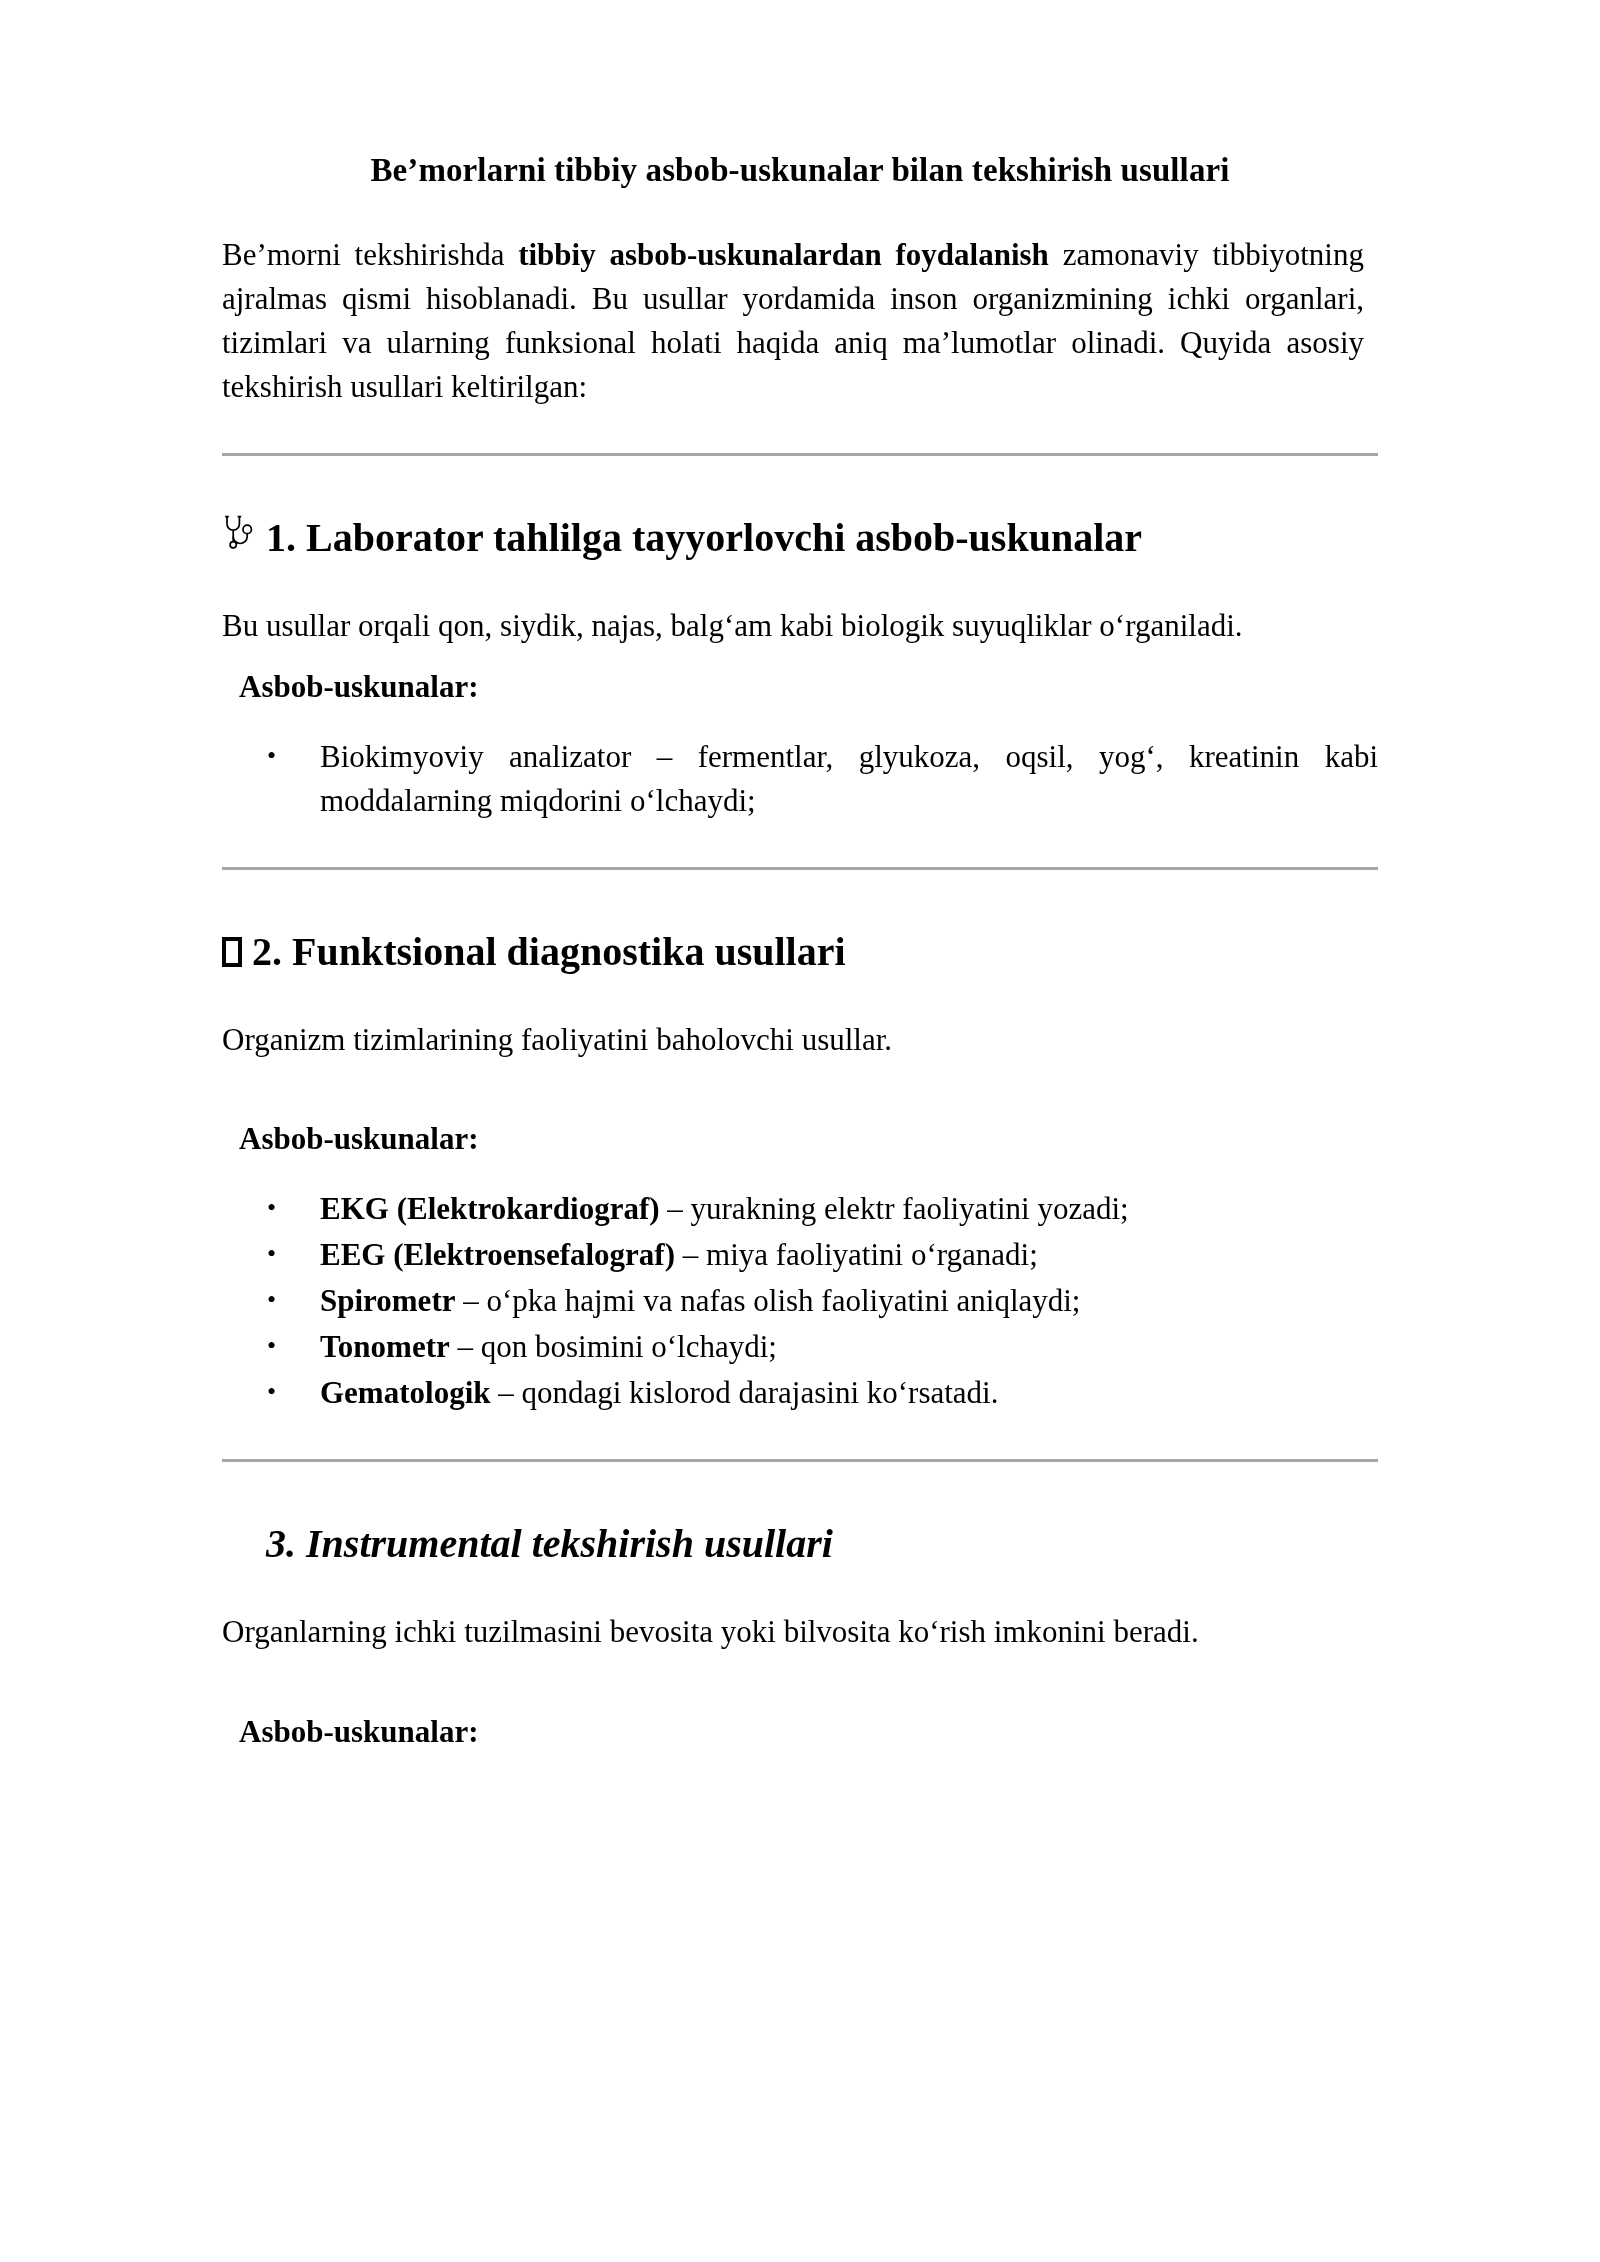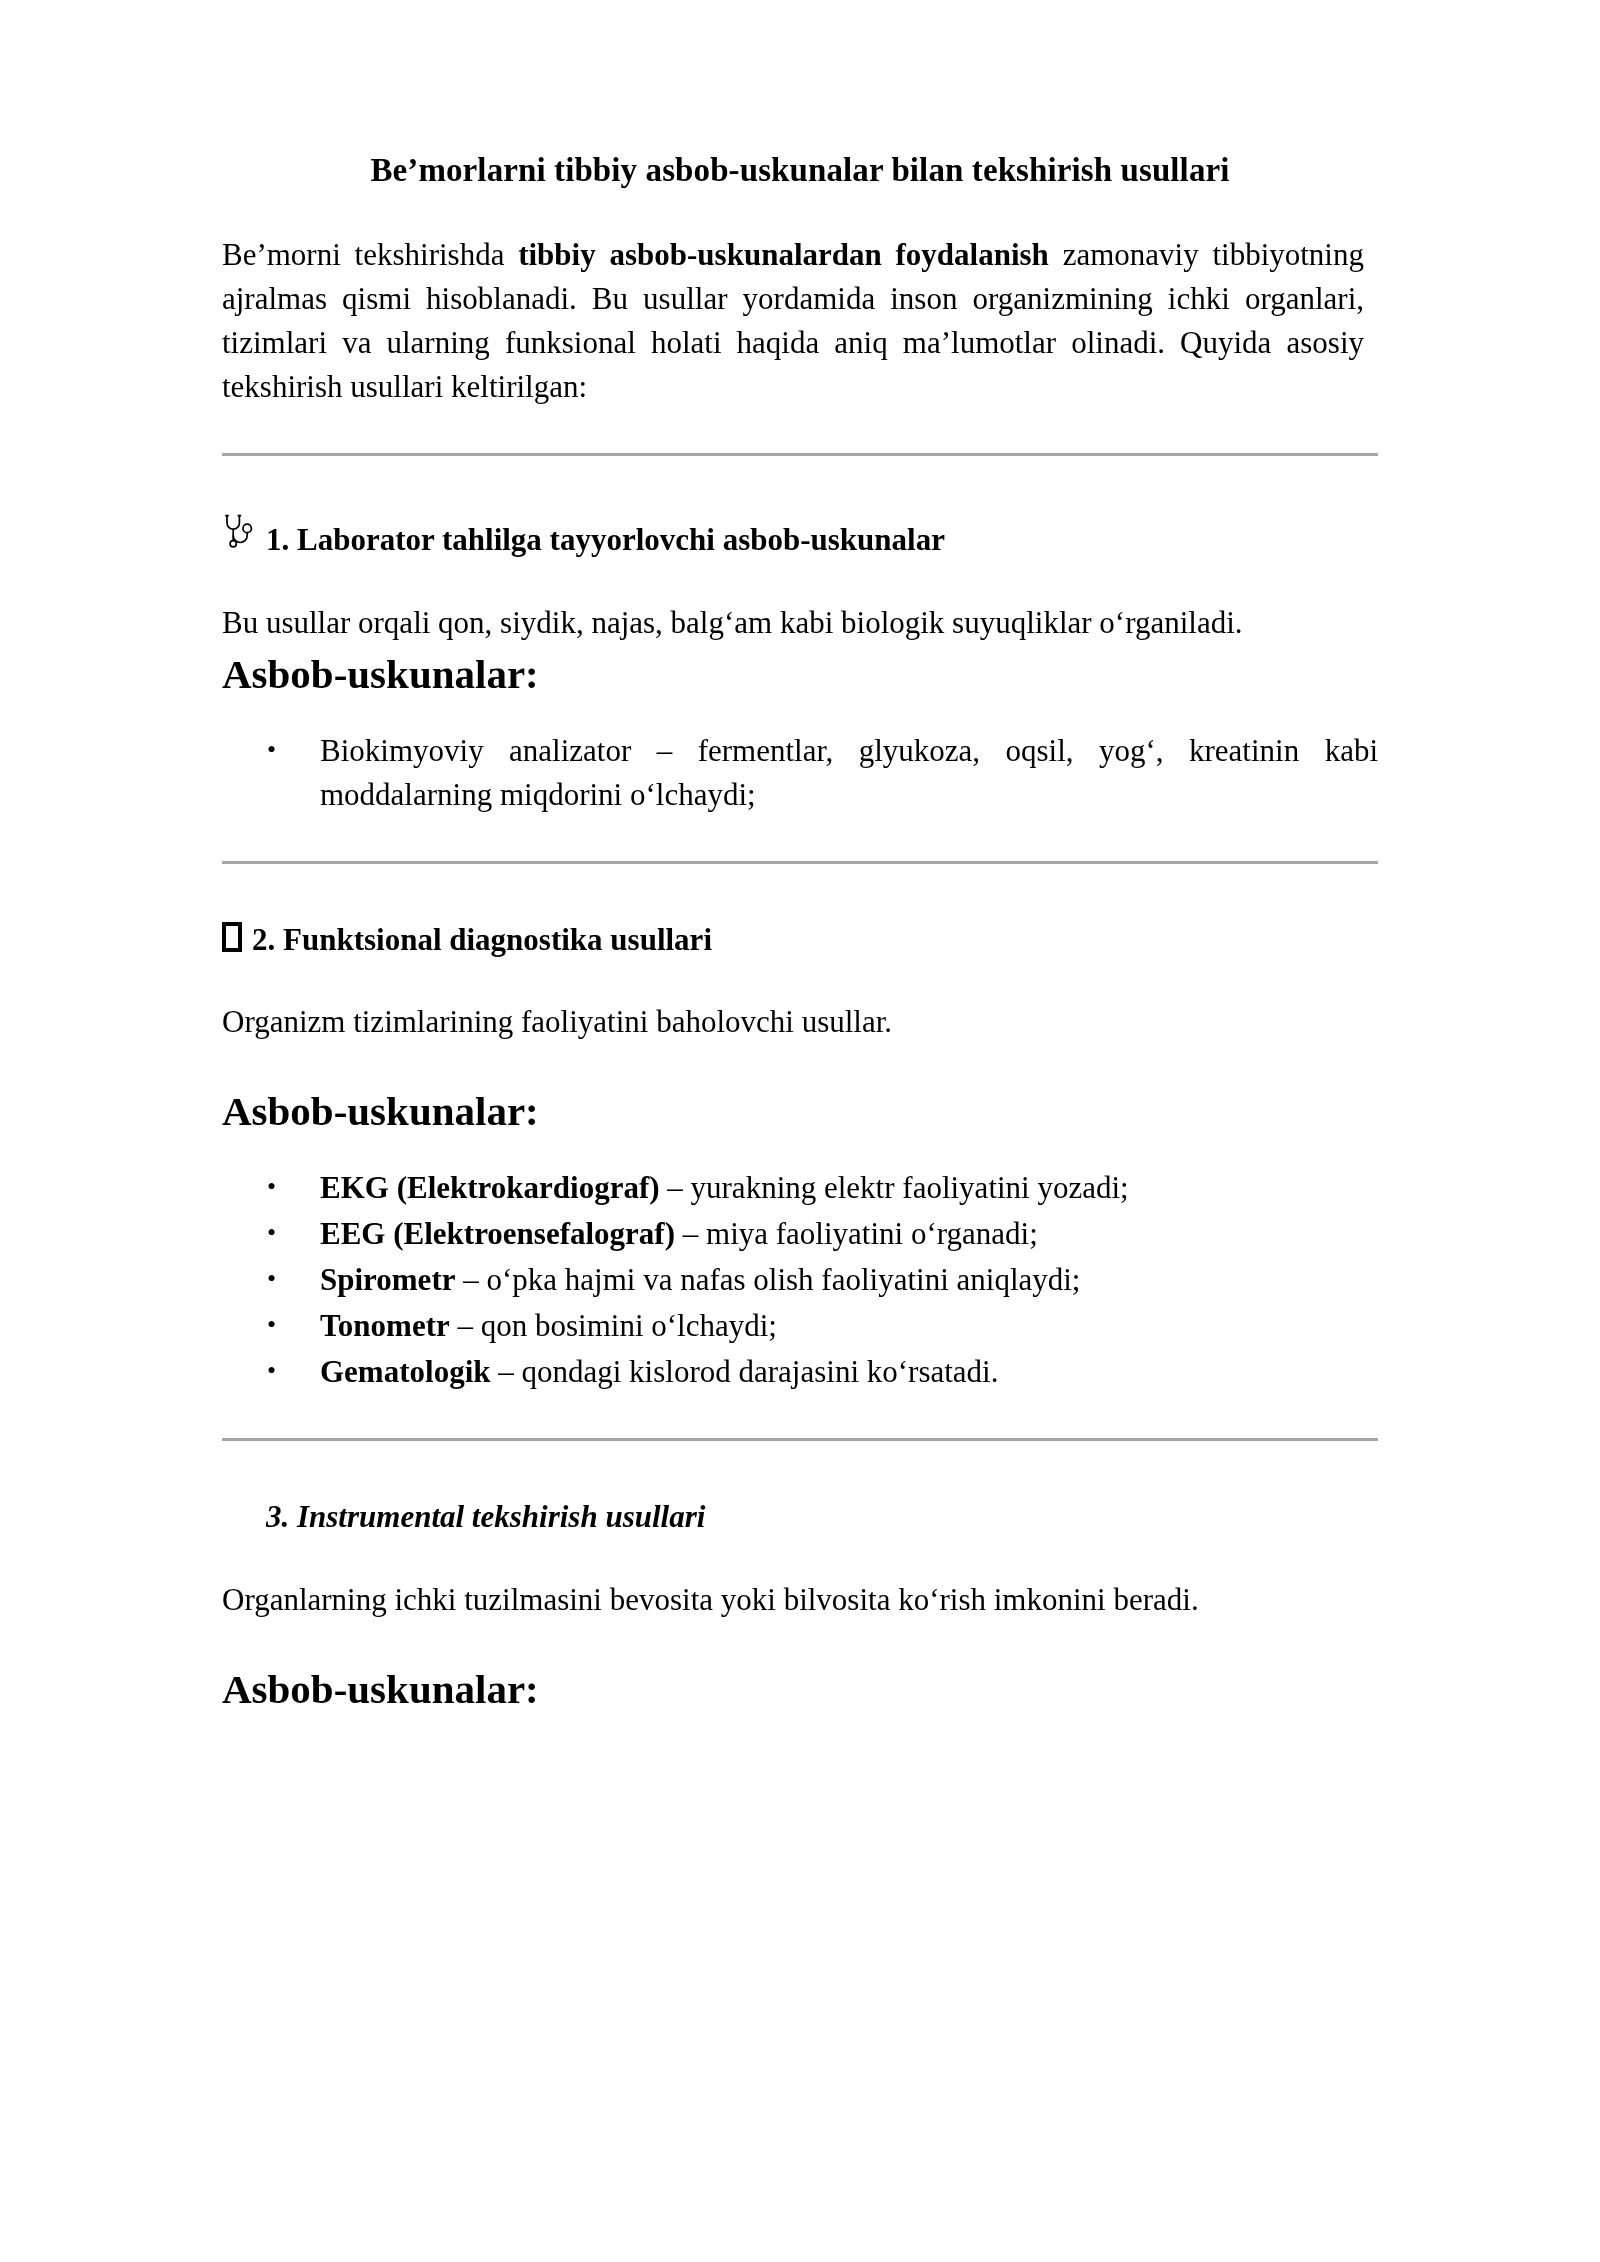--- a/index.html
+++ b/index.html
@@ -45,21 +45,21 @@
   hr.rule {
     border: none;
     border-top: 3px solid #a6a6a6;
     margin: 44px 0 56px 0;
     height: 0;
     background: transparent;
   }
 
   .sec-head {
     font-weight: bold;
-    font-size: 31px;
+    font-size: 40px;
     line-height: 1.3;
     margin: 0 0 40px 0;
     display: flex;
     align-items: baseline;
     gap: 10px;
   }
   .sec-head .sec-icon {
     display: inline-block;
     flex: 0 0 auto;
   }
@@ -78,23 +78,23 @@
     top: 2px;
   }
   .sec-head.indented {
     padding-left: 44px;
     font-style: italic;
   }
   .sec-head .sec-text { flex: 1 1 auto; }
 
   .strong-label {
     font-weight: bold;
-    font-size: 41px;
+    font-size: 31px;
     line-height: 1.42;
-    margin: 0;
+    margin: 17px;
   }
 
   ul.bullets {
     list-style: none;
     margin: 26px 0 0 0;
     padding: 0;
   }
   ul.bullets li {
     position: relative;
     padding-left: 98px;

